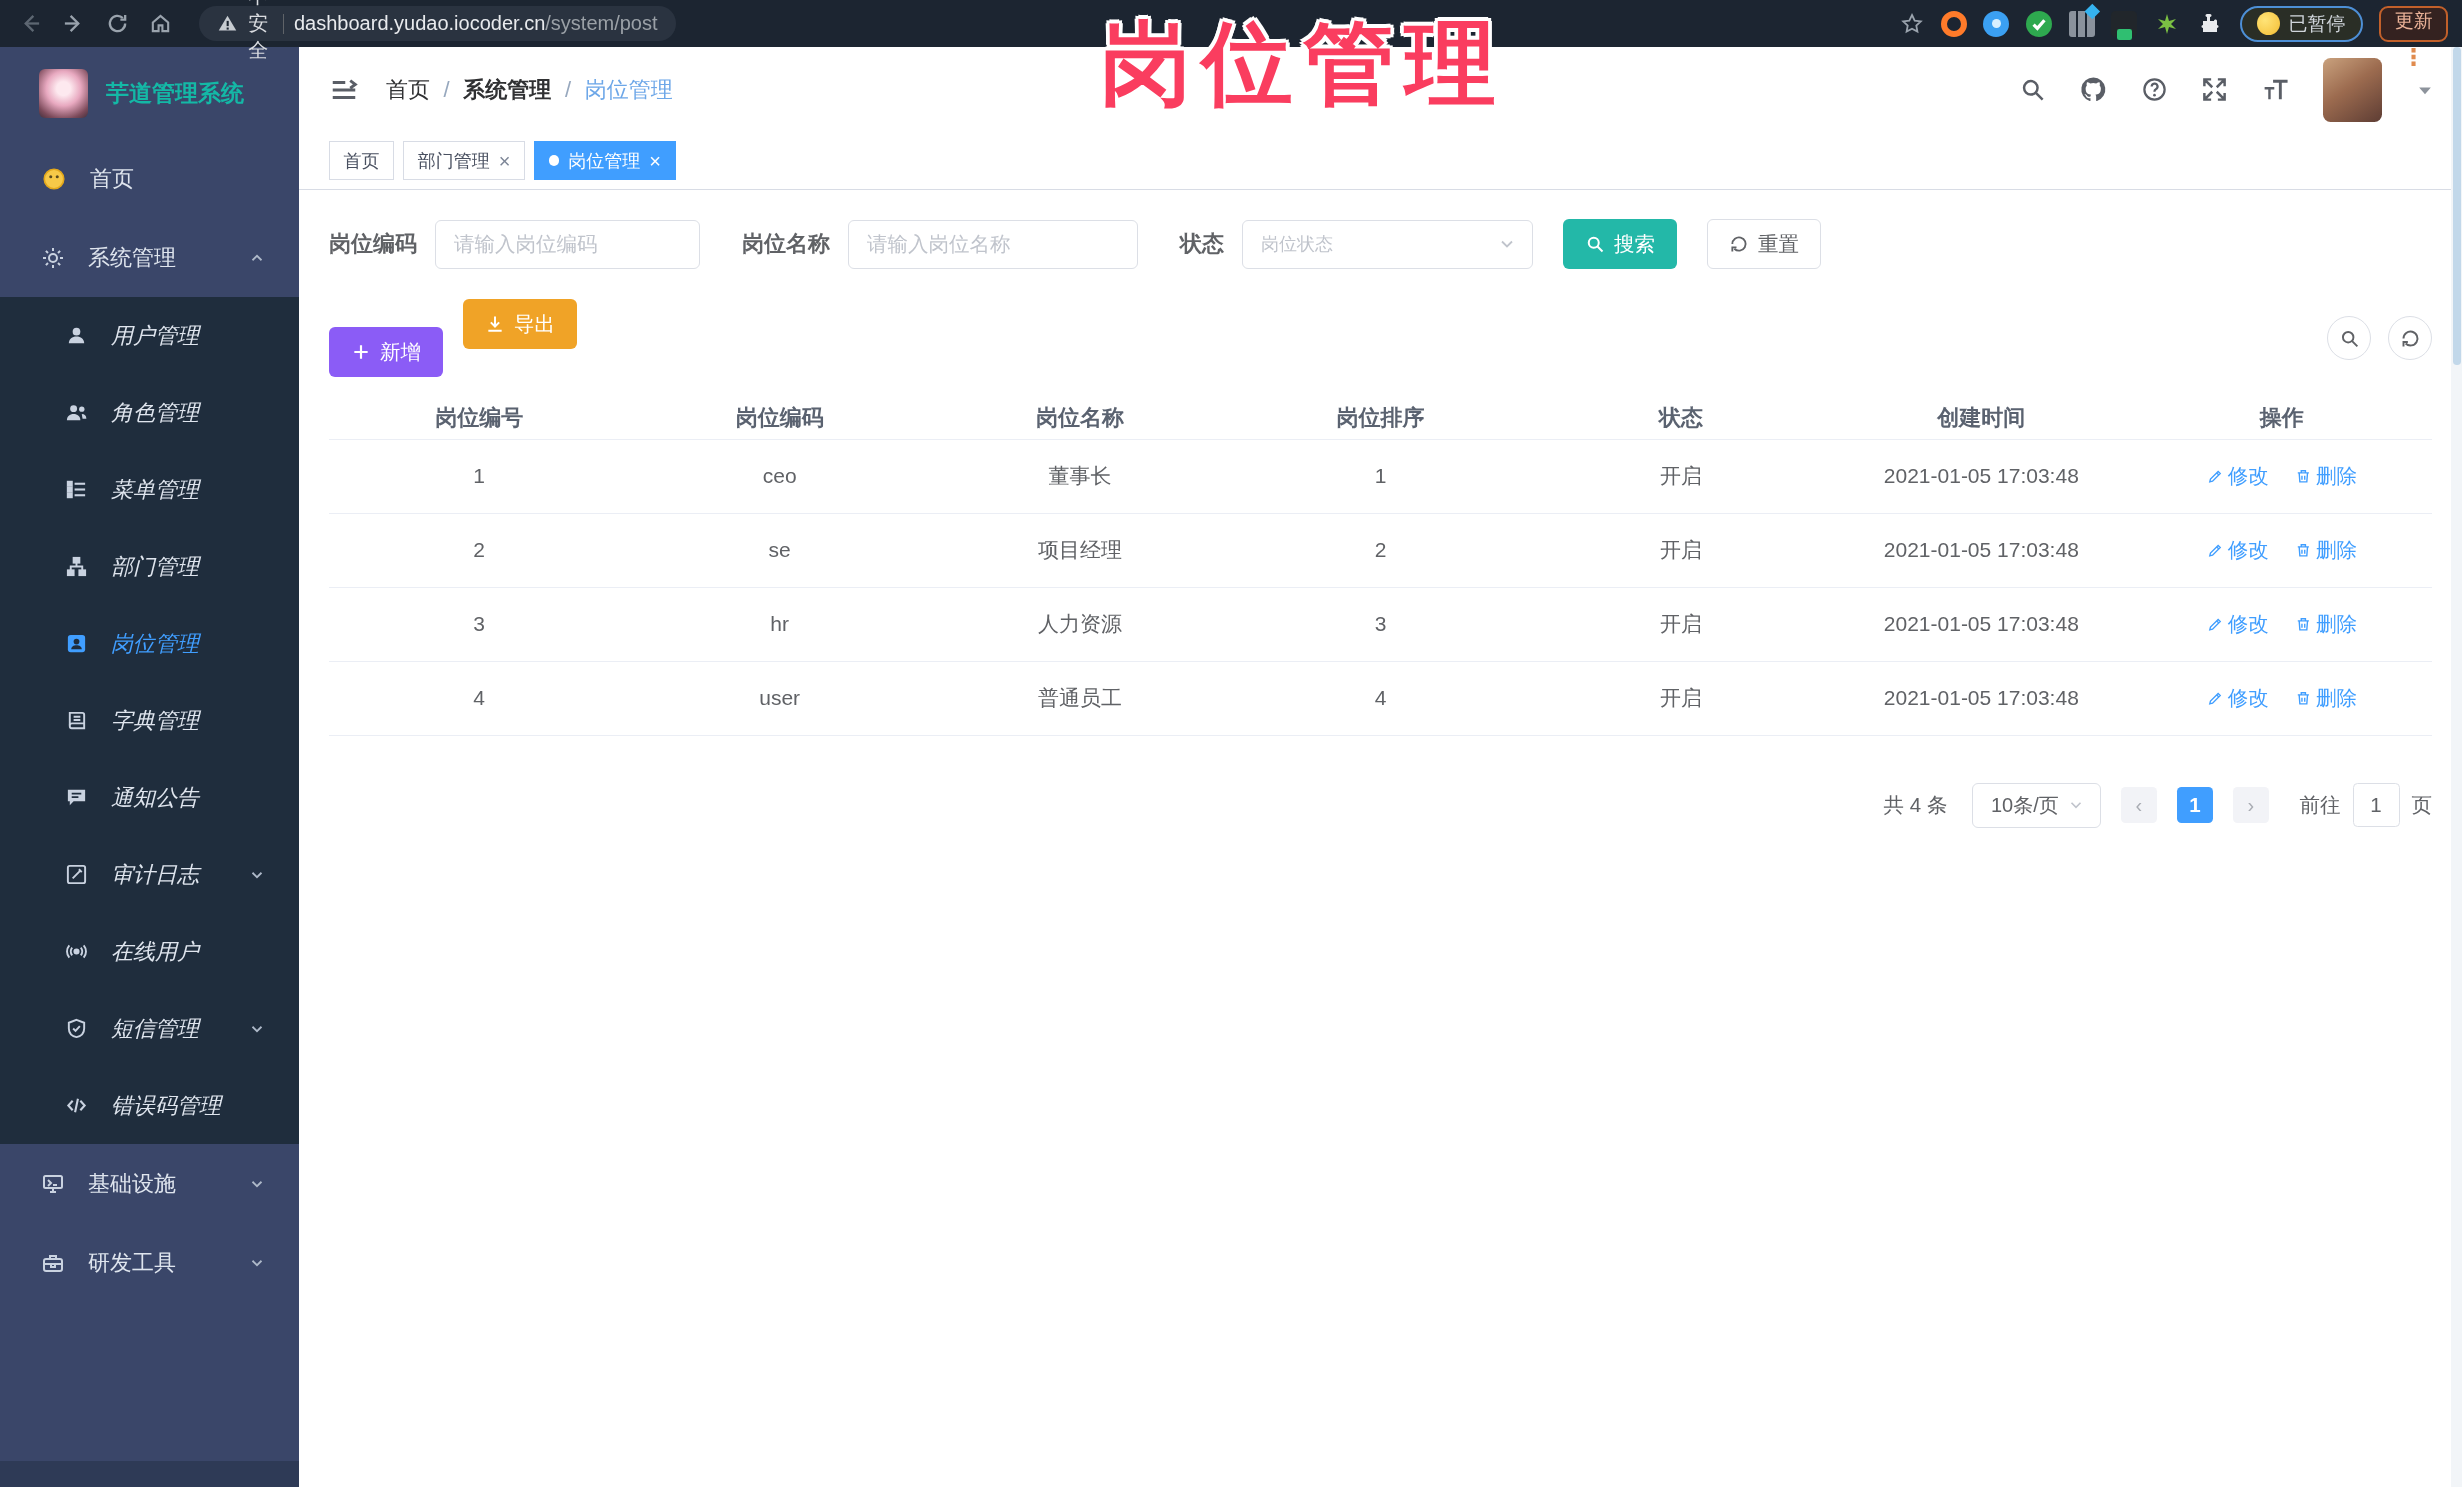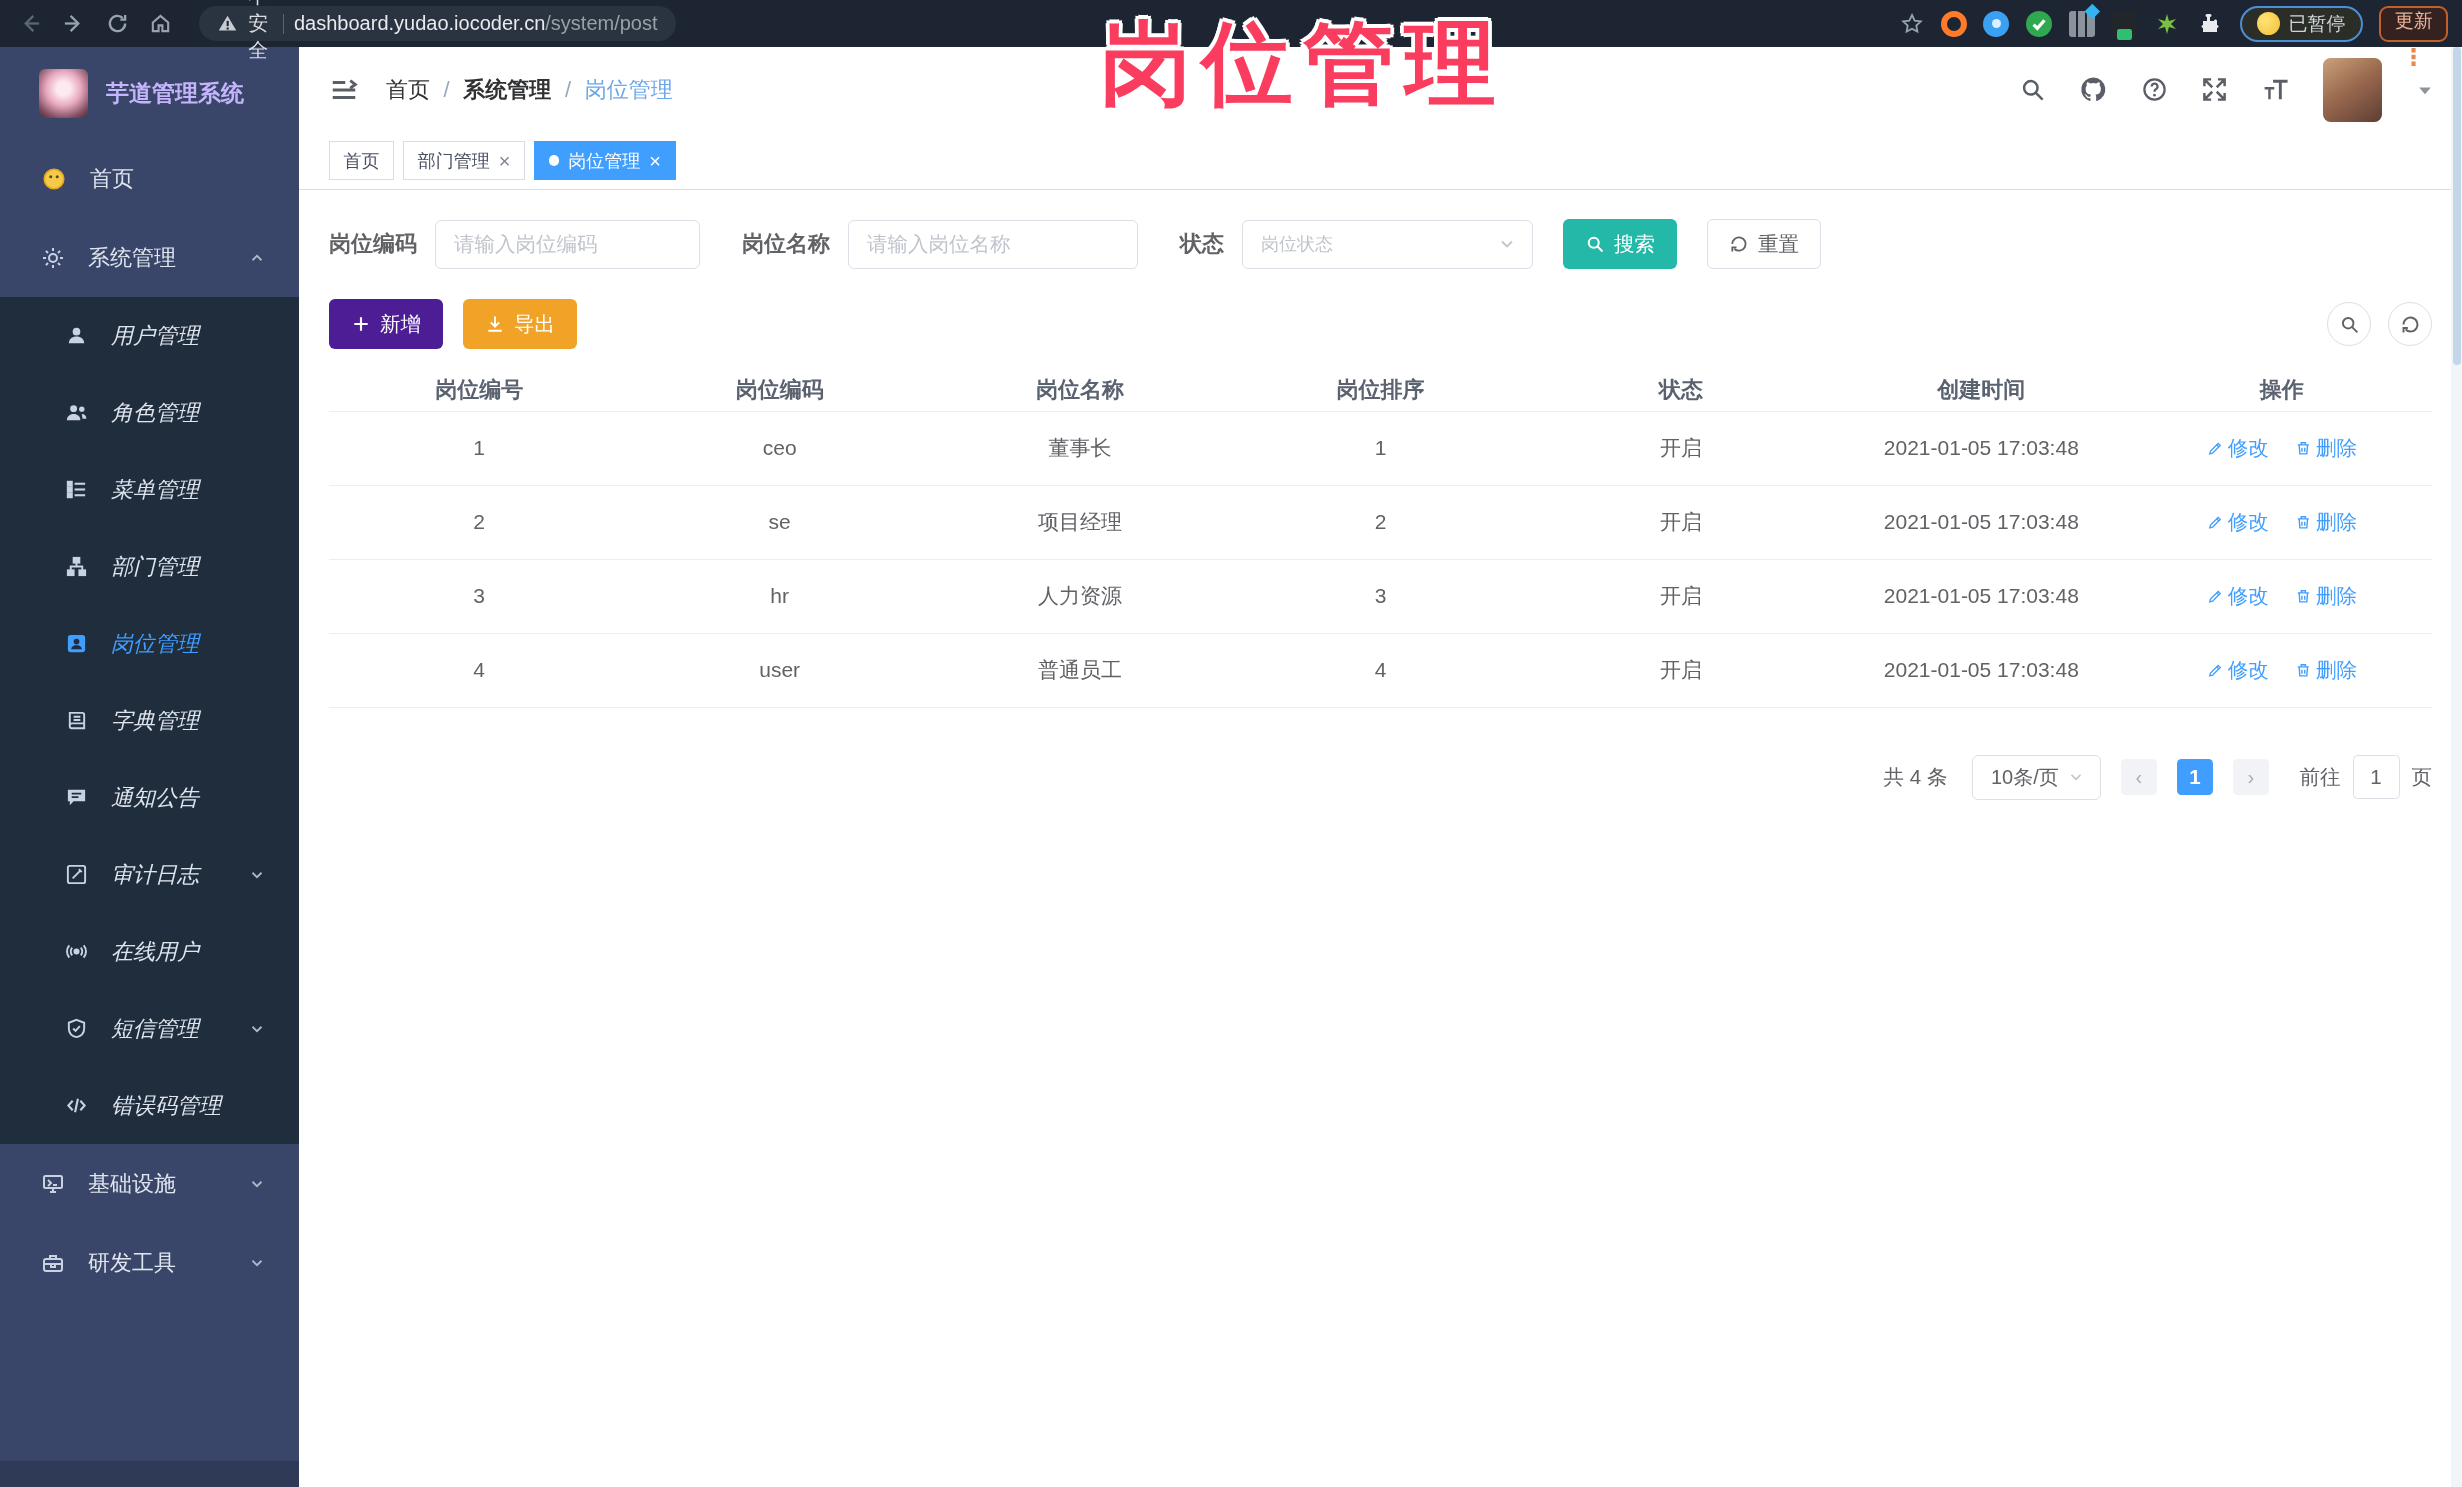--- a/index.html
+++ b/index.html
@@ -47,21 +47,21 @@
   .kebab { color:#e08b4e; font-size:23px; font-weight:700; letter-spacing:0; }
 
   
   .app { display:flex; height:1441px; }
 
   
   .sidebar { position:relative; width:299px; background:#3a4669; color:#dfe5ee; flex:none; }
   .logo-row { height:92px; display:flex; align-items:center; padding-left:39px; gap:18px; }
   .logo-img { width:49px; height:49px; border-radius:6px; flex:none;
     background:radial-gradient(circle at 50% 40%, #fde9ef 18%, #e8a9c0 45%, #7c4a5a 80%, #40303c); }
-  .logo-title { color:#c4b5fd; font-size:23px; font-weight:700; white-space:nowrap; }
+  .logo-title { color:#14b8a6; font-size:23px; font-weight:700; white-space:nowrap; }
   .menu-item { height:79px; display:flex; align-items:center; padding:0 33px 0 41px; gap:23px;
     font-size:22px; cursor:pointer; }
   .menu-item .label { flex:1; white-space:nowrap; }
   .menu-item .mi { color:#c9d2e0; }
   .submenu { background:#1f2d3d; }
   .submenu .menu-item { height:77px; padding-left:65px;font-style:italic; }
   .menu-item.active, .menu-item.active .mi { color:#409EFF; }
   .chev { color:#aeb9c9; }
   .sidebar-footer { position:absolute; left:0; bottom:0; width:100%; height:27px; background:#2e3a56; }
 
@@ -99,21 +99,21 @@
     font-size:20.5px; color:#606266; font-family:inherit; outline:none; }
   .f-input::placeholder { color:#c0c4cc; }
   .sel { height:49px; border:0.8px solid #dcdfe6; border-radius:6px; display:flex; align-items:center;
     padding:0 15px 0 18px; cursor:pointer; background:#fff; }
   .sel .sel-text { flex:1; font-size:18px; color:#c0c4cc; }
   .gap56 { width:42px; } .gap40 { width:30px; }
   .btn { height:50px; display:inline-flex; align-items:center; justify-content:center; gap:9px;
     border-radius:6px; font-size:20.5px; cursor:pointer; border:0.8px solid transparent; padding:0 21px; }
   .btn-search { background:#23b8a8; color:#fff; }
   .btn-reset { background:#fff; border-color:#dcdfe6; color:#606266; }
-  .btn-add { background:#4c1d95; color:#fff; }
+  .btn-add { background:#8b5cf6; color:#fff;margin-top:28px; }
   .btn-export { background:#f0a327; color:#fff; }
 
   
   .toolbar-row { margin-top:30px; display:flex; align-items:center; }
   .toolbar-left { display:flex; gap:20px; }
   .toolbar-right { margin-left:auto; display:flex; gap:16.7px; }
   .circle-btn { width:44px; height:44px; border-radius:50%; border:0.8px solid #dcdfe6; background:#fff;
     color:#606266; display:flex; align-items:center; justify-content:center; cursor:pointer; }
 
   

